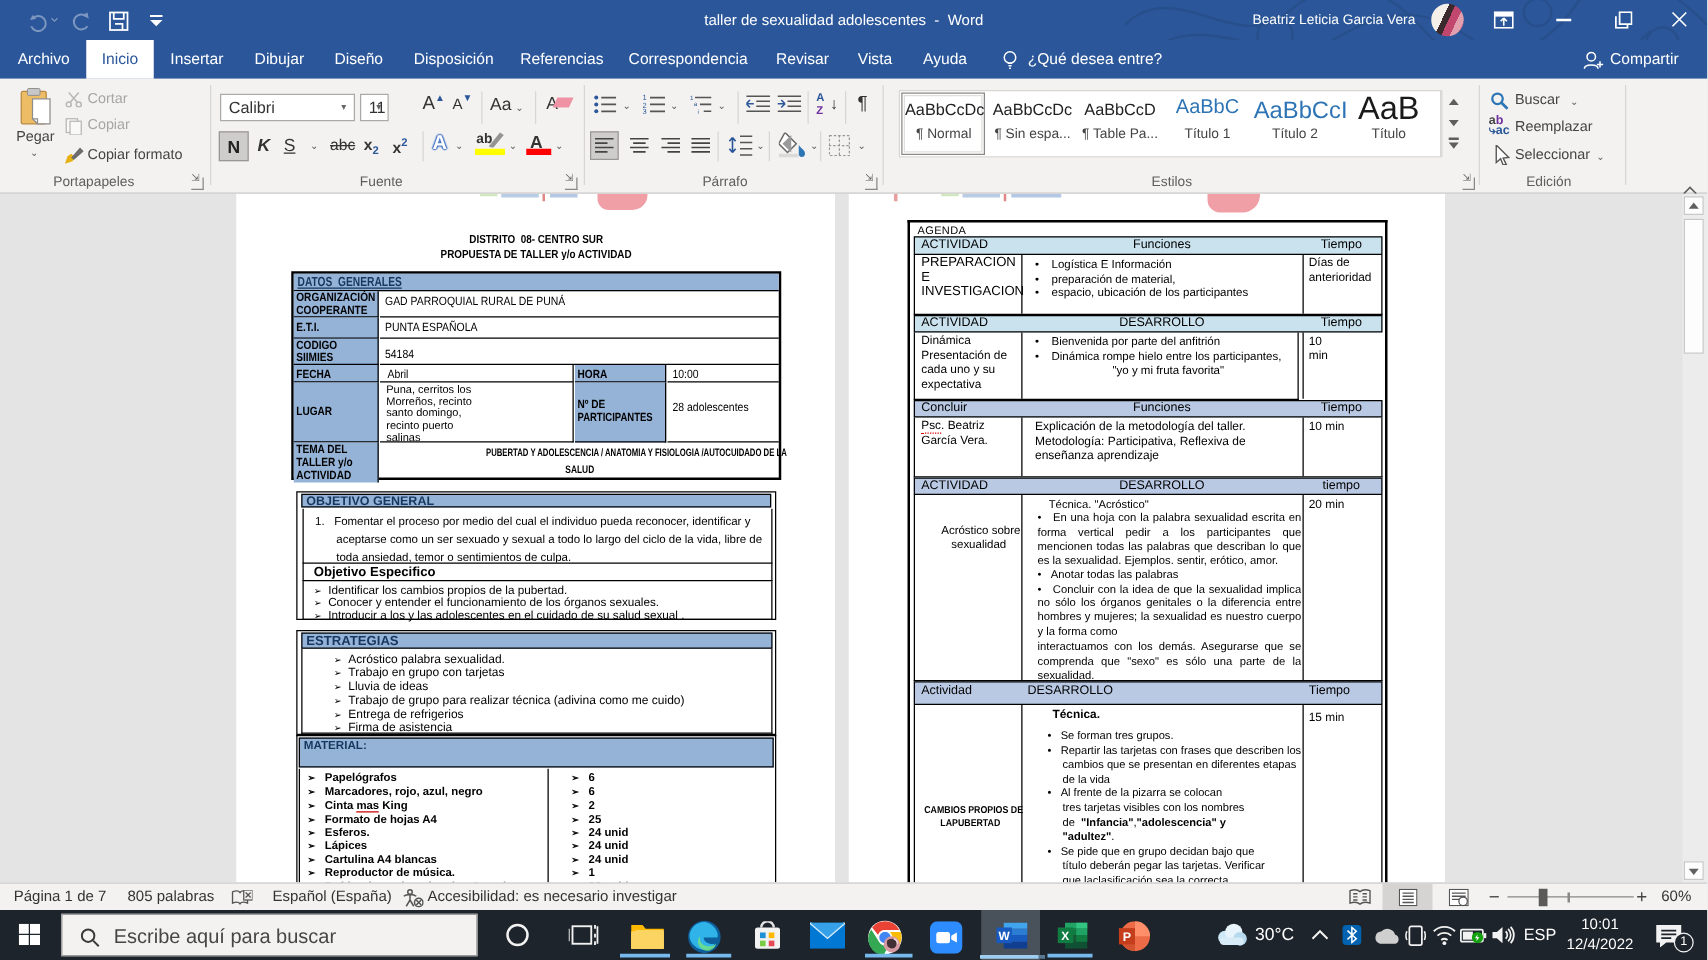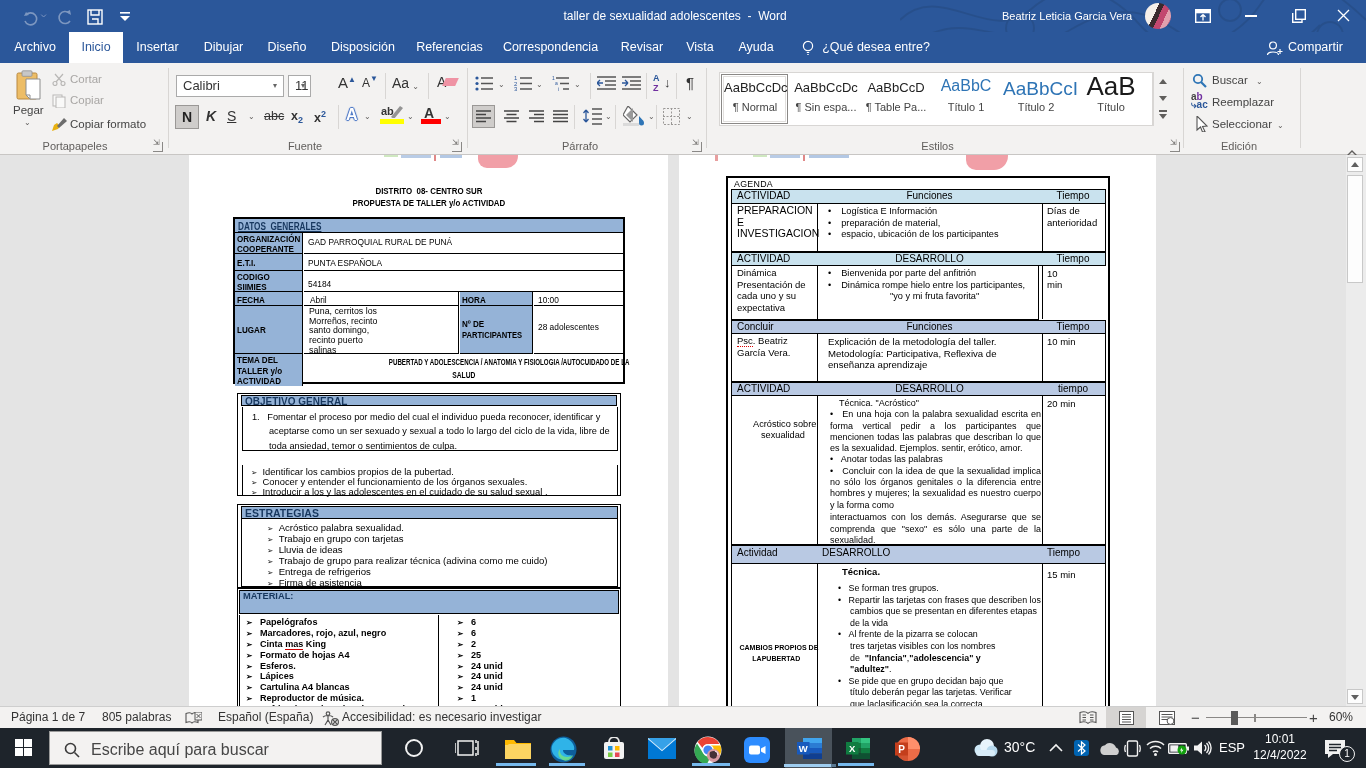--- a/index.html
+++ b/index.html
@@ -373,20 +373,21 @@
         <div style="position:absolute;left:0;top:135px;width:68px;height:32px;background:#95b3d7;border-right:1px solid #000;font-size:9.5px;font-weight:bold;padding:1px 2px;line-height:10.5px;"><span class="cn">TEMA DEL</span><br><span class="cn">TALLER y/o</span><br><span class="cn">ACTIVIDAD</span></div>
         <div style="position:absolute;left:69px;top:135px;width:319px;height:32px;font-size:8.6px;font-weight:bold;white-space:nowrap;">
           <div style="position:absolute;left:38px;top:3px;width:319px;text-align:center;"><span class="cnc" style="transform:scaleX(0.72);">PUBERTAD Y ADOLESCENCIA / ANATOMIA Y FISIOLOGIA /AUTOCUIDADO DE LA</span></div>
           <div style="position:absolute;left:0;top:16px;width:319px;text-align:center;"><span class="cnc" style="transform:scaleX(0.78);">SALUD</span></div>
         </div>
       </div>
 
       <div class="abs" style="left:237px;top:238px;width:384px;height:103px;border:1px solid #000;">
         <div style="position:absolute;left:1px;top:1px;width:376px;height:11px;background:#95b3d7;border:1px solid #000;margin:0 2px;padding:0 3px;font-size:10px;font-weight:bold;color:#17375e;line-height:11.5px;">OBJETIVO GENERAL</div>
         <div style="position:absolute;left:4px;top:13px;width:376px;height:44px;border:1px solid #000;border-top:none;font-size:9.2px;padding:2.5px 0 0 9px;line-height:14.5px;white-space:nowrap;overflow:hidden;">1.&nbsp;&nbsp;&nbsp;Fomentar el proceso por medio del cual el individuo pueda reconocer, identificar y<br><span style="padding-left:17px;">aceptarse como un ser sexuado y sexual a todo lo largo del ciclo de la vida, libre de</span><br><span style="padding-left:17px;">toda ansiedad, temor o sentimientos de culpa.</span></div>
+        <div style="position:absolute;left:4px;top:57px;width:376px;height:14px;border:1px solid #000;border-top:none;font-size:10.5px;font-weight:bold;padding:1px 8px;">Objetivo Especifico</div>
         <div style="position:absolute;left:4px;top:71px;width:376px;height:31px;border:1px solid #000;border-top:none;font-size:9.4px;padding:1.5px 8px 0;white-space:nowrap;">
           <div style="height:10.3px;line-height:10.3px;"><span style="font-size:7.5px;">➢</span>&nbsp;&nbsp;Identificar los cambios propios de la pubertad.</div>
           <div style="height:10.3px;line-height:10.3px;"><span style="font-size:7.5px;">➢</span>&nbsp;&nbsp;Conocer y entender el funcionamiento de los órganos sexuales.</div>
           <div style="height:10.3px;line-height:10.3px;"><span style="font-size:7.5px;">➢</span>&nbsp;&nbsp;Introducir a los y las adolescentes en el cuidado de su salud sexual .</div>
         </div>
       </div>
 
       <div class="abs" style="left:237px;top:349px;width:384px;height:84px;border:1px solid #000;">
         <div style="position:absolute;left:3px;top:1px;width:377px;height:13px;background:#95b3d7;border:1px solid #000;padding:0 3px;font-size:10.5px;font-weight:bold;color:#17375e;line-height:12px;">ESTRATEGIAS</div>
         <div style="position:absolute;left:3px;top:14px;width:377px;height:68px;border:1px solid #000;border-top:none;font-size:9.6px;padding:4px 6px 0 25px;white-space:nowrap;">

